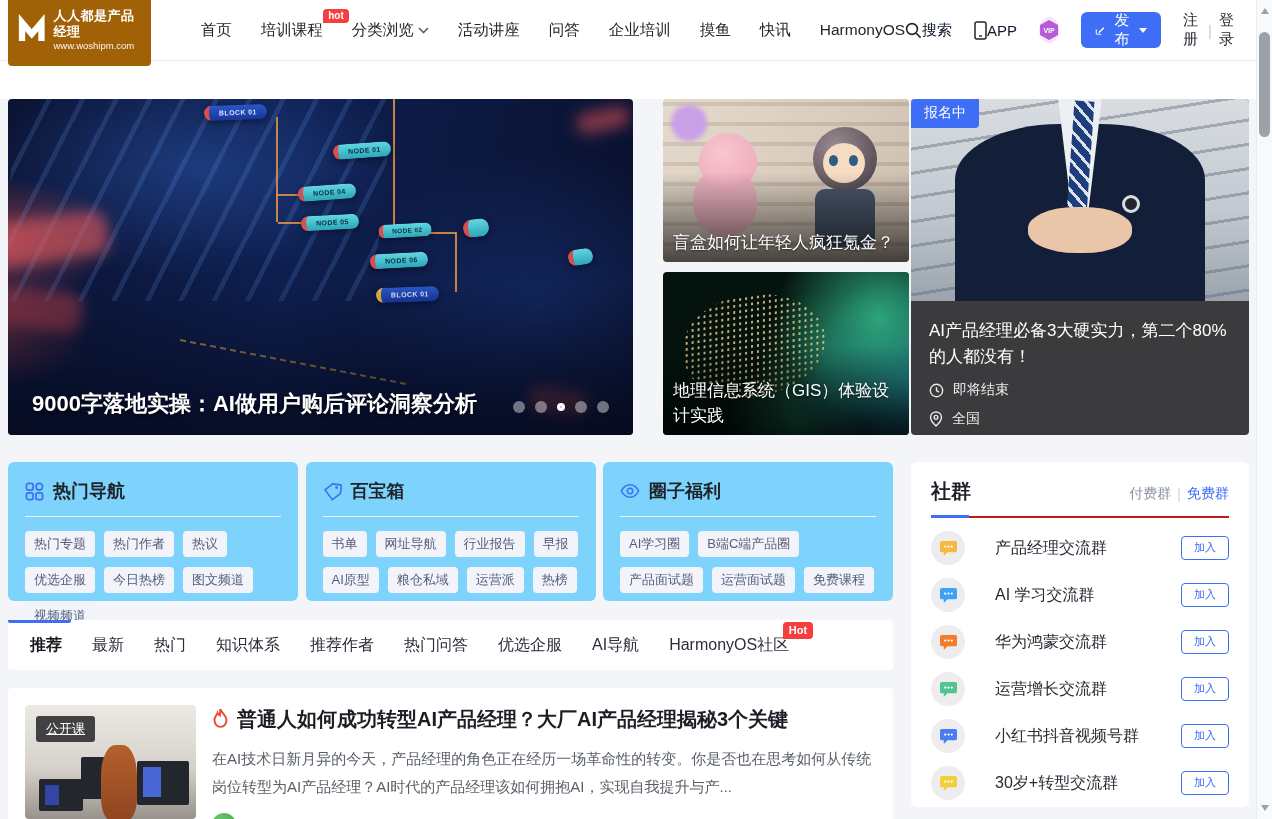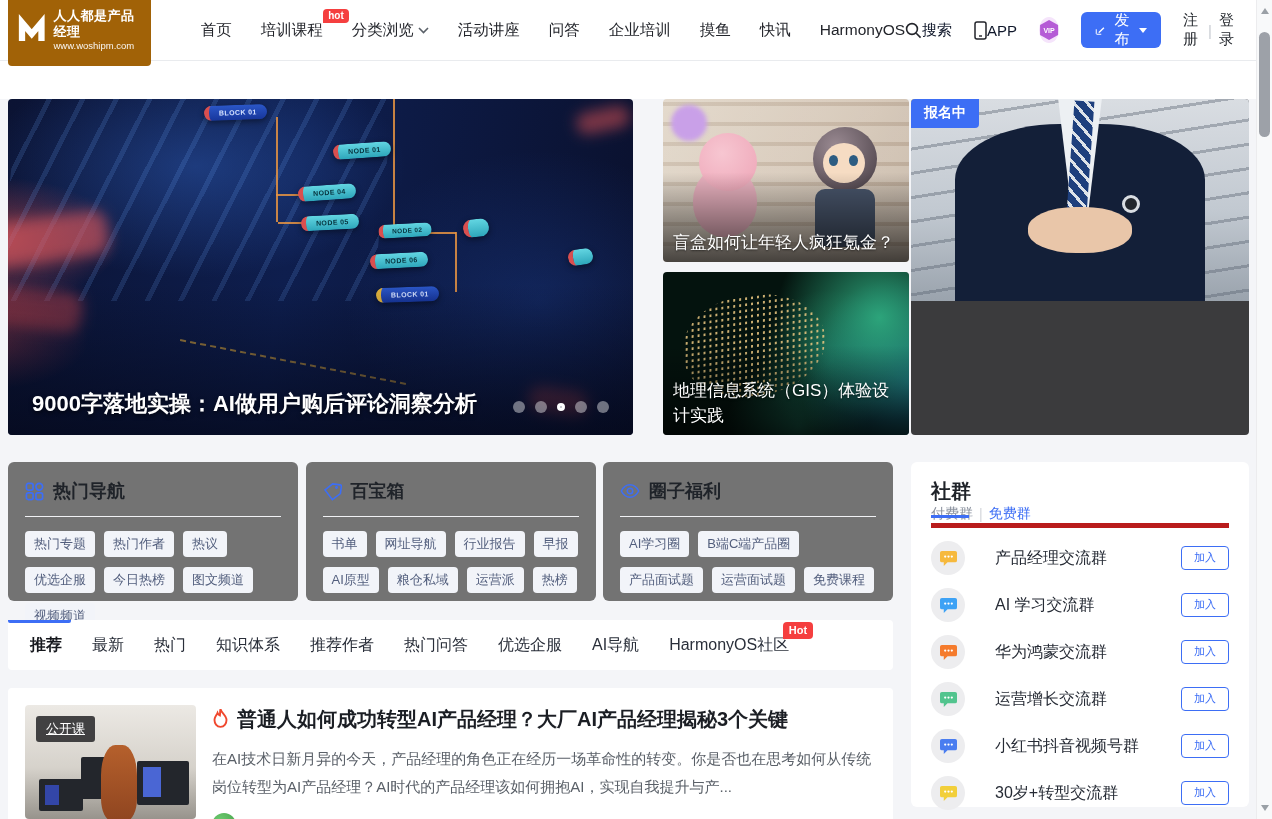--- a/index.html
+++ b/index.html
@@ -74,36 +74,36 @@
   .event-card { width:338px; height:336px; border-radius:4px; overflow:hidden; background:#3b3b3d; cursor:pointer; position:relative; }
   .event-img { position:relative; width:338px; height:202px; overflow:hidden;
       background:linear-gradient(180deg,#d9dde2 0%,#c2c9d1 55%,#9aa3ad 100%); }
   .stairs { position:absolute; inset:0 0 0 0; background:repeating-linear-gradient(171deg, rgba(86,96,110,.40) 0 3px, transparent 3px 24px); }
   .suit { position:absolute; left:50%; bottom:-8px; transform:translateX(-50%); width:250px; height:185px; background:#131f38; border-radius:42% 42% 0 0/30% 30% 0 0; }
   .shirt { position:absolute; left:50%; top:0; transform:translateX(-50%); width:52px; height:130px; background:#edf0f3; clip-path:polygon(8% 0,92% 0,62% 100%,38% 100%); }
   .tie { position:absolute; left:50%; top:2px; transform:translateX(-50%) rotate(4deg); width:20px; height:128px;
       background:repeating-linear-gradient(45deg,#1e3f7d 0 7px,#dde2e8 7px 10px); }
   .hands { position:absolute; left:50%; top:108px; transform:translateX(-50%); width:104px; height:46px; background:#e9c6a9; border-radius:46%; }
   .watch { position:absolute; left:50%; top:96px; transform:translateX(42px); width:18px; height:18px; background:#22262c; border-radius:50%; border:3px solid #d9dde2; }
-  .event-badge { position:absolute; top:0; left:0; background:#3d6ef5; color:#fff; font-size:14px; padding:5px 13px 6px; border-radius:4px 0 4px 0; z-index:3;font-weight:bold; }
+  .event-badge { position:absolute; top:0; left:0; background:#3d6ef5; color:#fff; font-size:14px; padding:5px 13px 6px; border-radius:4px 0 4px 0; z-index:3; }
   .event-info { position:relative; padding:17px 18px 0; color:#fff; }
   .event-title { font-size:17px; line-height:26px; }
   .event-row { display:flex; align-items:center; gap:9px; margin-top:11px; font-size:14px; color:#ececee; }
 
   
   .cards-row { display:flex; margin-top:27px; gap:7.5px; }
-  .qcard { width:290px; height:139px; background:#737373; border-radius:6px; padding:17px 17px 0; }
+  .qcard { width:290px; height:139px; background:#7dd3fc; border-radius:6px; padding:17px 17px 0; }
   .qcard-head { display:flex; align-items:center; gap:9px; padding-bottom:13px; border-bottom:1px solid #f0f1f4; }
   .qcard-title { font-size:18px; font-weight:bold; color:#1f2329; }
   .tags { display:flex; flex-wrap:wrap; gap:10px 9px; padding-top:14px; }
   .tag { background:#f2f4f9; color:#525e7d; font-size:13px; padding:4px 9px; border-radius:4px; cursor:pointer; white-space:nowrap; }
 
   
   .community { width:338px; height:345px; background:#fff; border-radius:6px; padding:16px 20px 0; }
-  .comm-head { display:flex; align-items:baseline; justify-content:space-between; border-bottom:5px solid #b91c1c; padding-bottom:0; position:relative;flex-direction:column; }
+  .comm-head { display:flex; align-items:baseline; justify-content:space-between; border-bottom:2px solid #b91c1c; padding-bottom:11px; position:relative; }
   .comm-title { font-size:20px; font-weight:bold; position:relative; }
   .comm-title::after { content:""; position:absolute; left:0; bottom:-13px; width:38px; height:3px; background:#3d6ef5; }
   .comm-links { font-size:14px; display:flex; gap:6px; align-items:center; }
   .paid { color:#8a919e; cursor:pointer; }
   .free { color:#3d6ef5; cursor:pointer; }
   .comm-sep { color:#d3d6db; }
   .group-row { display:flex; align-items:center; margin-top:13px; height:34px; cursor:pointer;gap:16px; }
   .g-ico { width:34px; height:34px; border-radius:50%; background:#ededef; display:flex; align-items:center; justify-content:center; }
   .g-name { font-size:16px; color:#262b35; margin-left:14px; }
   .join-btn { margin-left:auto; border:1px solid #3d6ef5; color:#3d6ef5; background:#fff; border-radius:4px; font-size:11px; padding:3px 12px 4px; cursor:pointer; font-family:Liberation Sans, sans-serif; }
@@ -277,20 +277,38 @@
       <div class="event-card">
         <div class="event-img">
           <div class="stairs"></div>
           <div class="suit"></div>
           <div class="shirt"></div>
           <div class="tie"></div>
           <div class="hands"></div>
           <div class="watch"></div>
         </div>
         <div class="event-badge">报名中</div>
+        <div class="event-info">
+          <div class="event-title">AI产品经理必备3大硬实力，第二个80%的人都没有！</div>
+          <div class="event-row">
+            <svg width="15" height="15" viewBox="0 0 16 16">
+                <circle cx="8" cy="8" r="6.6" fill="none" stroke="#ececee" stroke-width="1.5"></circle>
+                <path d="M8 4.4 V8.2 L10.6 9.8" fill="none" stroke="#ececee" stroke-width="1.5"></path>
+              </svg>
+            <span>即将结束</span>
+          </div>
+          <div class="event-row">
+            <svg width="14" height="16" viewBox="0 0 14 17">
+                <path d="M7 1 C3.7 1 1.2 3.5 1.2 6.7 C1.2 10.8 7 16 7 16 C7 16 12.8 10.8 12.8 6.7 C12.8 3.5 10.3 1 7 1 Z" fill="none" stroke="#ececee" stroke-width="1.5"></path>
+                <circle cx="7" cy="6.7" r="2" fill="none" stroke="#ececee" stroke-width="1.4"></circle>
+              </svg>
+            <span>全国</span>
+          </div>
+
+        </div>
       </div>
     </div>
   </div>
 
   <div style="display:flex;">
     <div class="left-col">
       <div class="cards-row">
 
         <div class="qcard">
           <div class="qcard-head">

